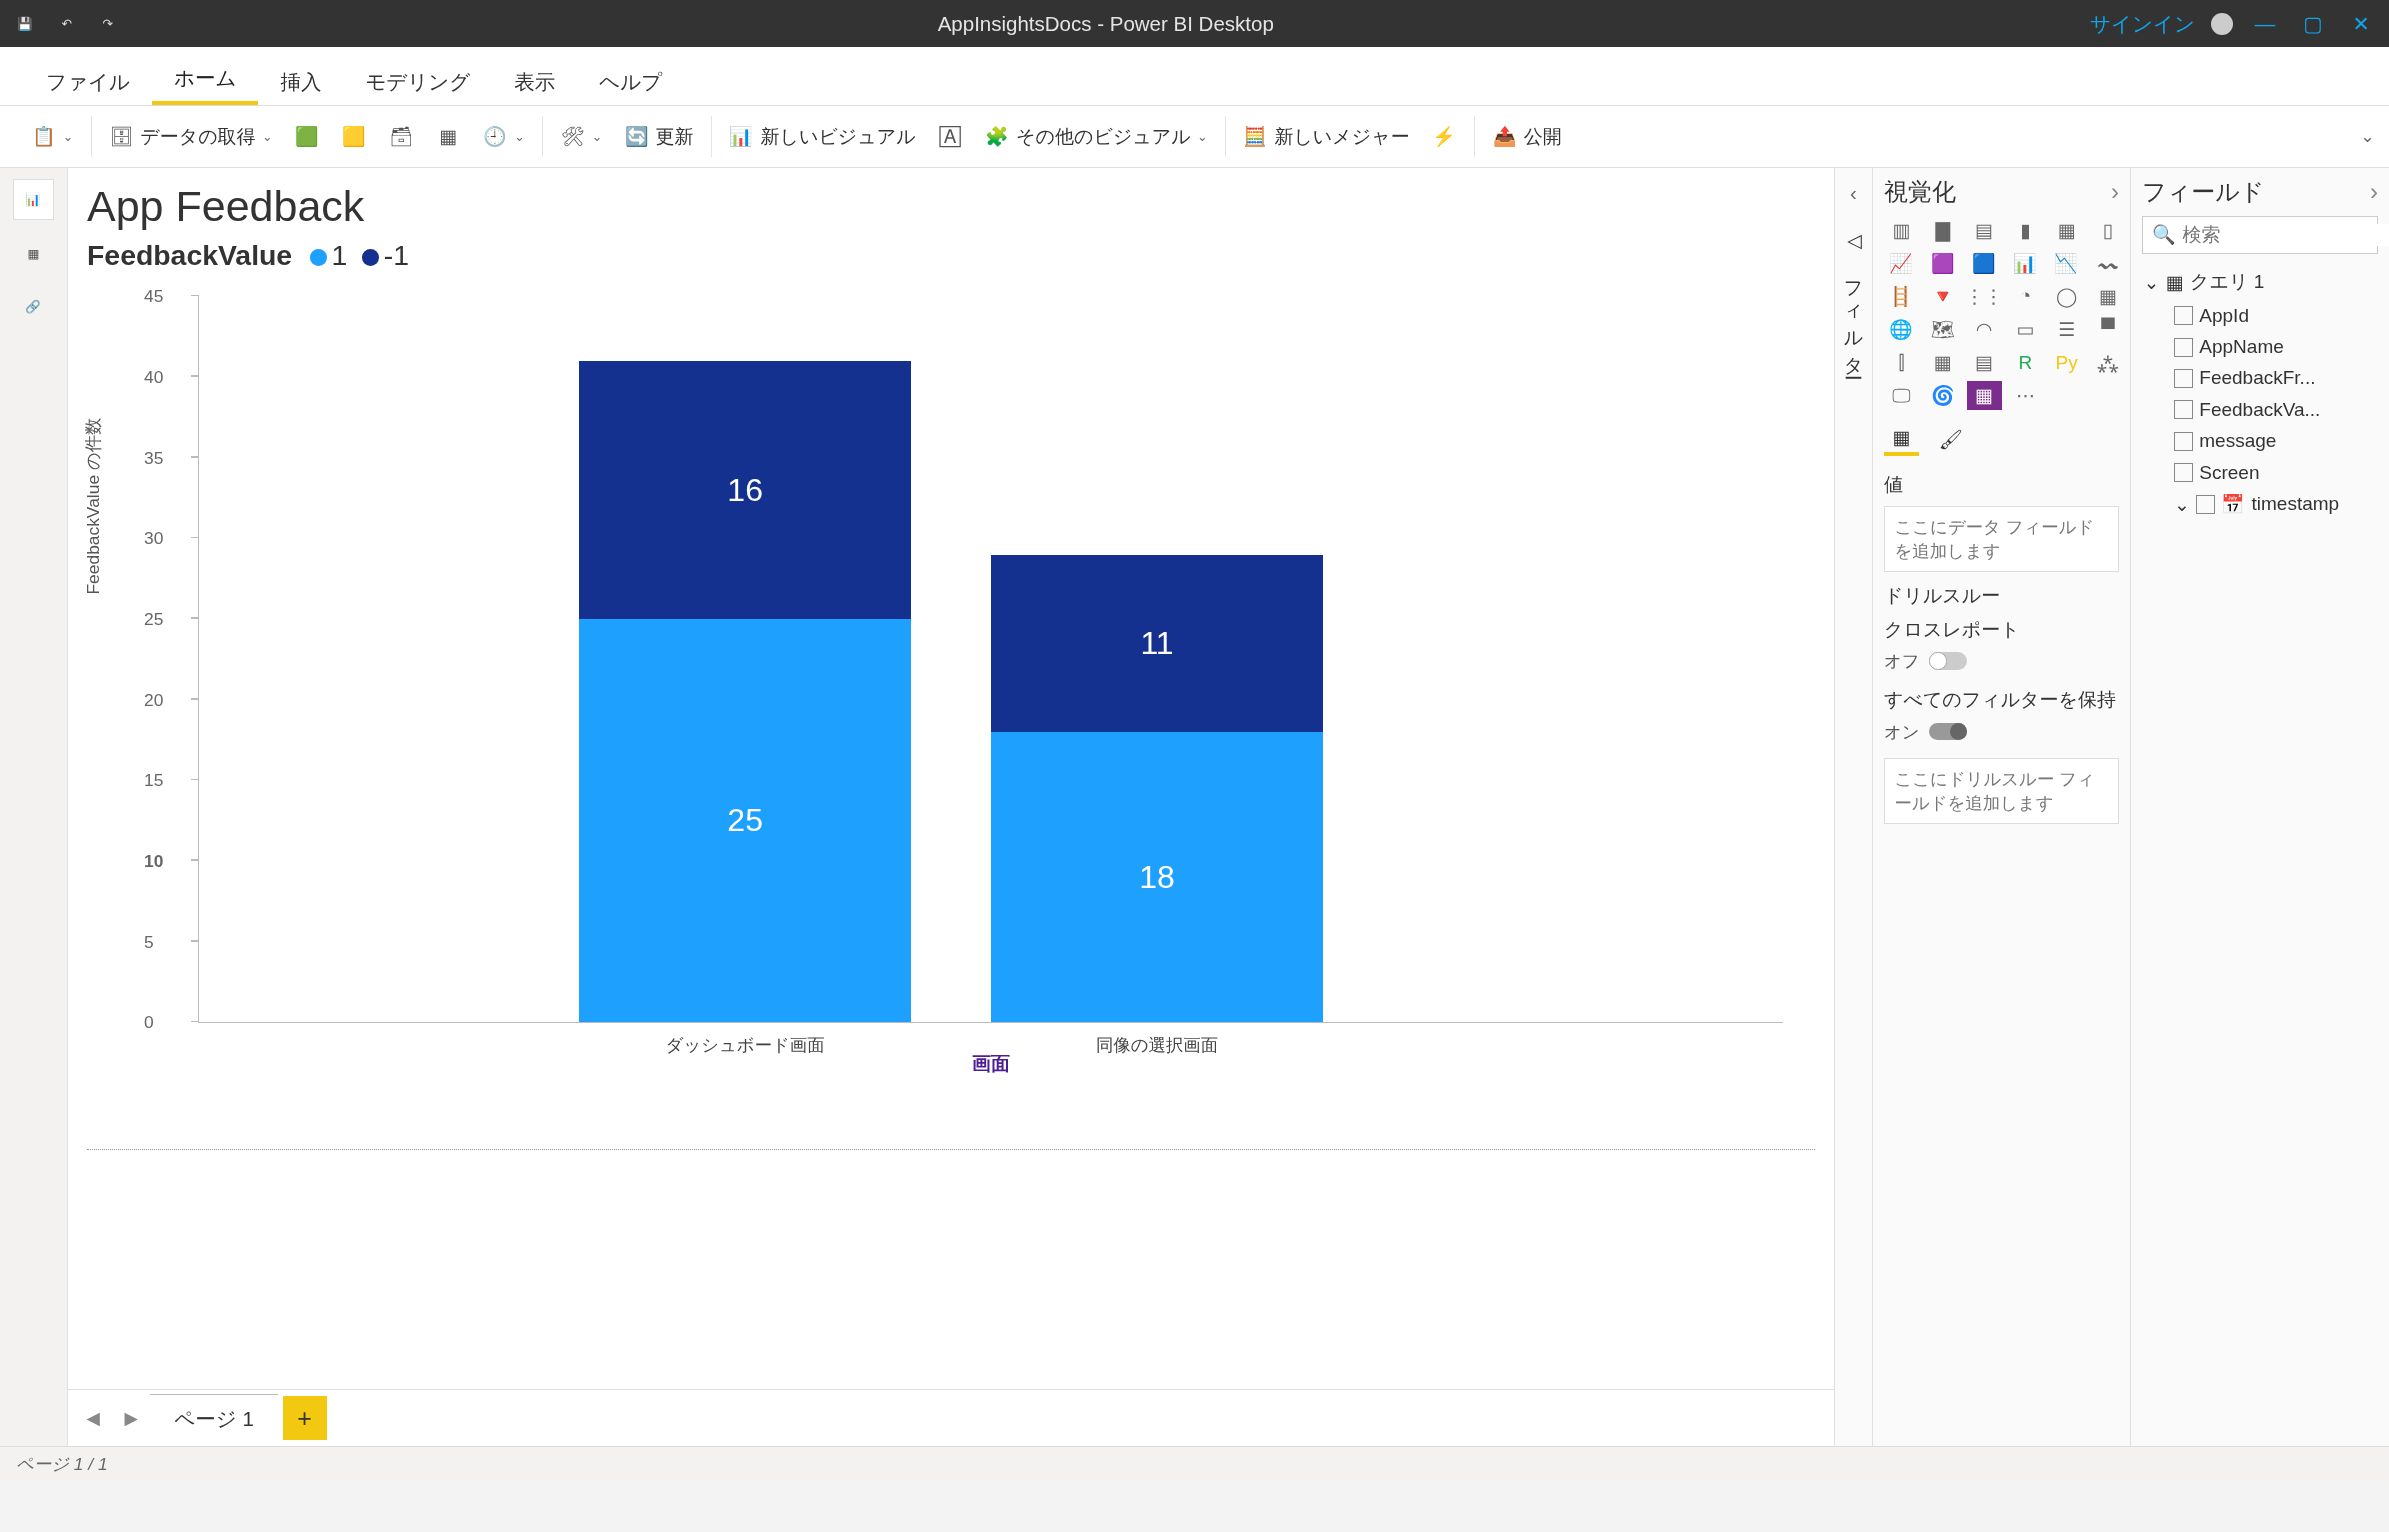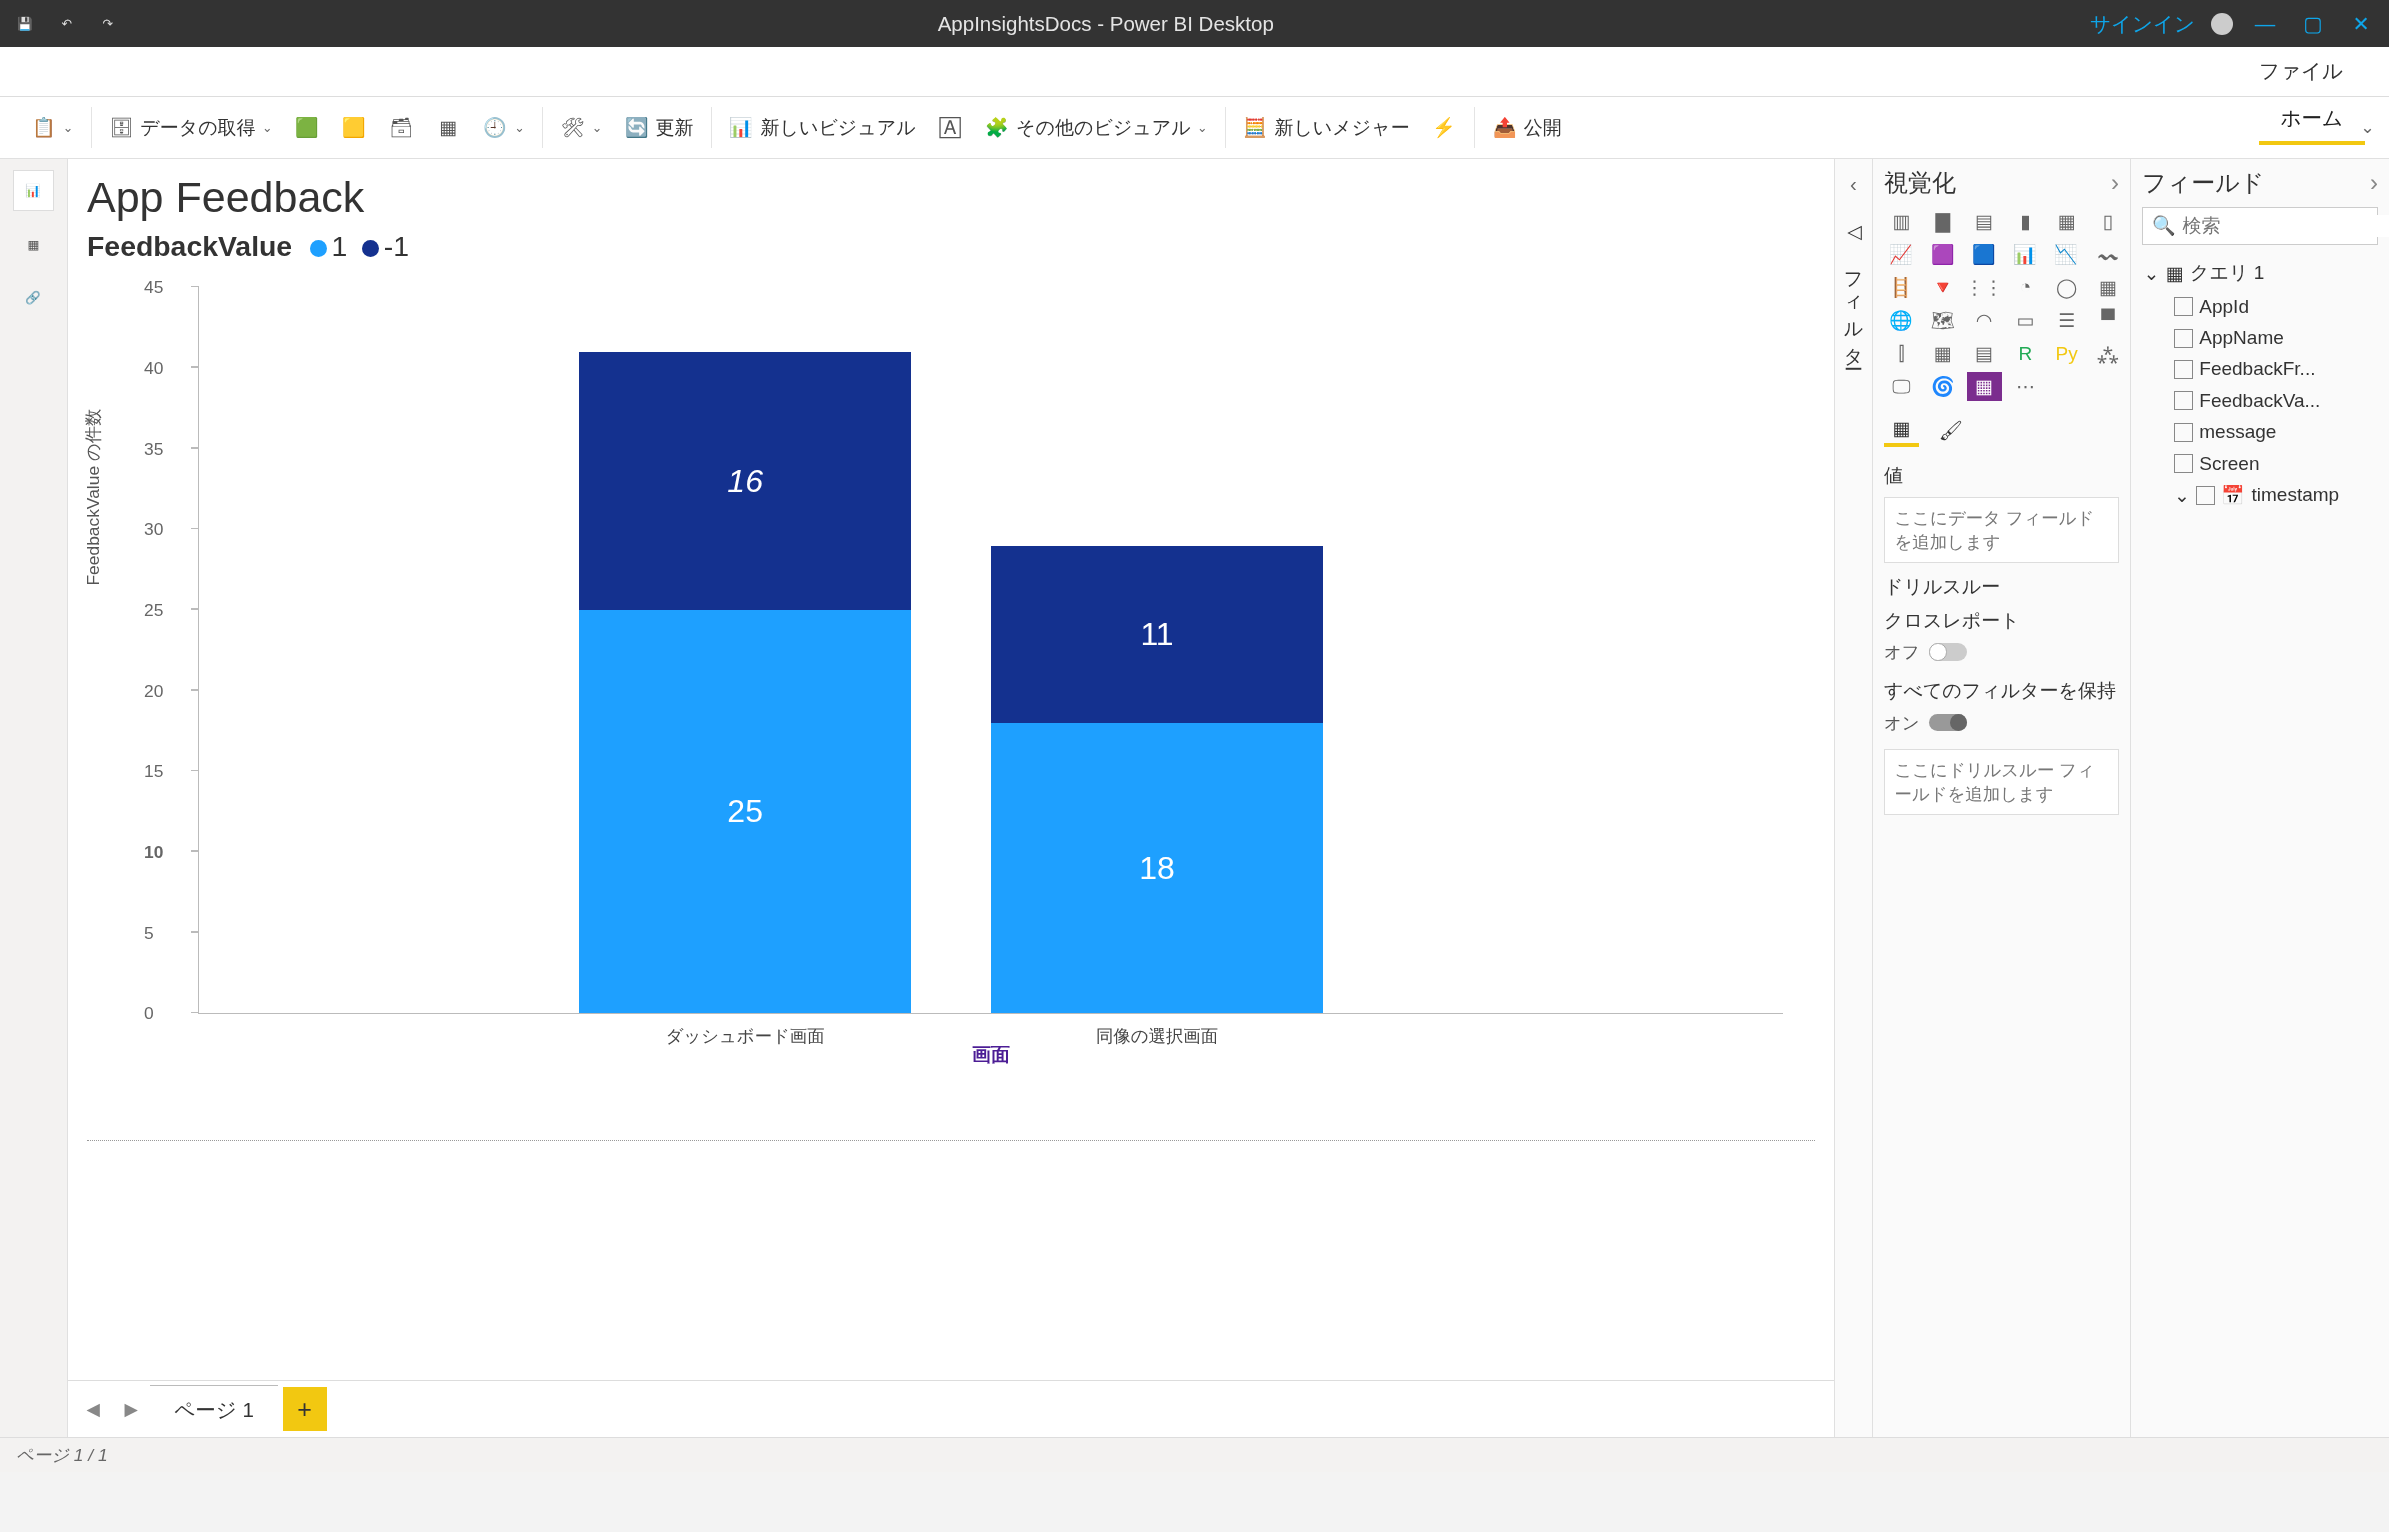--- a/index.html
+++ b/index.html
@@ -5,21 +5,21 @@
   * { box-sizing: border-box; margin: 0; padding: 0; font-family: "Segoe UI", "Yu Gothic UI", Meiryo, sans-serif; }
   body { width: 2389px; height: 1533px; overflow: hidden; background: #f3f3f3; transform-origin: top left; }
 
   .titlebar { background: #333333; color: #fff; height: 47px; display: flex; align-items: center; padding: 0 12px; }
   .titlebar .left { display: flex; gap: 14.2px; align-items: center; }
   .titlebar .tb-icon { width: 27px; height: 27px; display:flex;align-items:center;justify-content:center;color:#ddd;}
   .titlebar .center { flex: 1; text-align: center; font-size: 20.5px; color: #e4e4e4; }
   .titlebar .right { display: flex; gap: 16px; align-items: center; font-size: 20.5px; color: #0ea5e9; }
   .titlebar .right .win { width:32px; text-align:center; }
 
-  .menubar { background: #fff; height: 50px; display: flex; align-items: end; border-bottom: 0.8px solid #ddd; padding: 0 24px; flex-direction: column; }
+  .menubar { background: #fff; height: 59px; display: flex; align-items: end; border-bottom: 0.8px solid #ddd; padding: 0 24px; }
   .menubar .mitem { padding: 9.5px 22px; font-size: 20.5px; color: #333; cursor: pointer; }
   .menubar .mitem.active { color: #222; border-bottom: 4.7px solid #f2c811; font-weight: 500; }
 
   .ribbon { background: #fff; height: 62px; display: flex; align-items: center; gap: 0; padding: 0 14.2px; border-bottom: 0.8px solid #e0e0e0; }
   .ribbon .rgrp { display: flex; align-items: center; gap: 9.5px; padding: 0 11px; height: 41px; border-right: 0.8px solid #e4e4e4; }
   .ribbon .rbtn { display: flex; align-items: center; gap: 6.3px; font-size: 19px; color: #333; padding: 3.2px 6.3px; }
   .ribbon .ricon { width: 25px; height: 25px; display:flex;align-items:center;justify-content:center;color:#555; }
   .ribbon .chev { font-size: 12.6px; color: #666; }
   .ribbon .spacer { flex:1; }
   .ribbon .collapse { margin-left:auto; font-size:17.4px; color:#666; }
@@ -213,21 +213,21 @@
           <div class="ytick-line" style="bottom: 55.5556%;"></div>
           <div class="ytick" style="bottom: 66.6667%;">30</div>
           <div class="ytick-line" style="bottom: 66.6667%;"></div>
           <div class="ytick" style="bottom: 77.7778%;">35</div>
           <div class="ytick-line" style="bottom: 77.7778%;"></div>
           <div class="ytick" style="bottom: 88.8889%;">40</div>
           <div class="ytick-line" style="bottom: 88.8889%;"></div>
           <div class="ytick" style="bottom: 100%;">45</div>
           <div class="ytick-line" style="bottom: 100%;"></div>
           <div class="bargroup" style="left: 24%;">
-            <div class="bar" style="background: rgb(20, 49, 143); height: 258px; font-style: italic;">16</div>
+            <div class="bar" style="background: rgb(20, 49, 143); height: 258px;">16</div>
             <div class="bar" style="background: rgb(30, 160, 255); height: 403px;">25</div>
             <div class="xlabel">ダッシュボード画面</div>
           </div>
           <div class="bargroup" style="left: 50%;">
             <div class="bar" style="background: rgb(20, 49, 143); height: 177px;">11</div>
             <div class="bar" style="background: rgb(30, 160, 255); height: 290px;">18</div>
             <div class="xlabel">同像の選択画面</div>
           </div>
         </div>
     </div>

